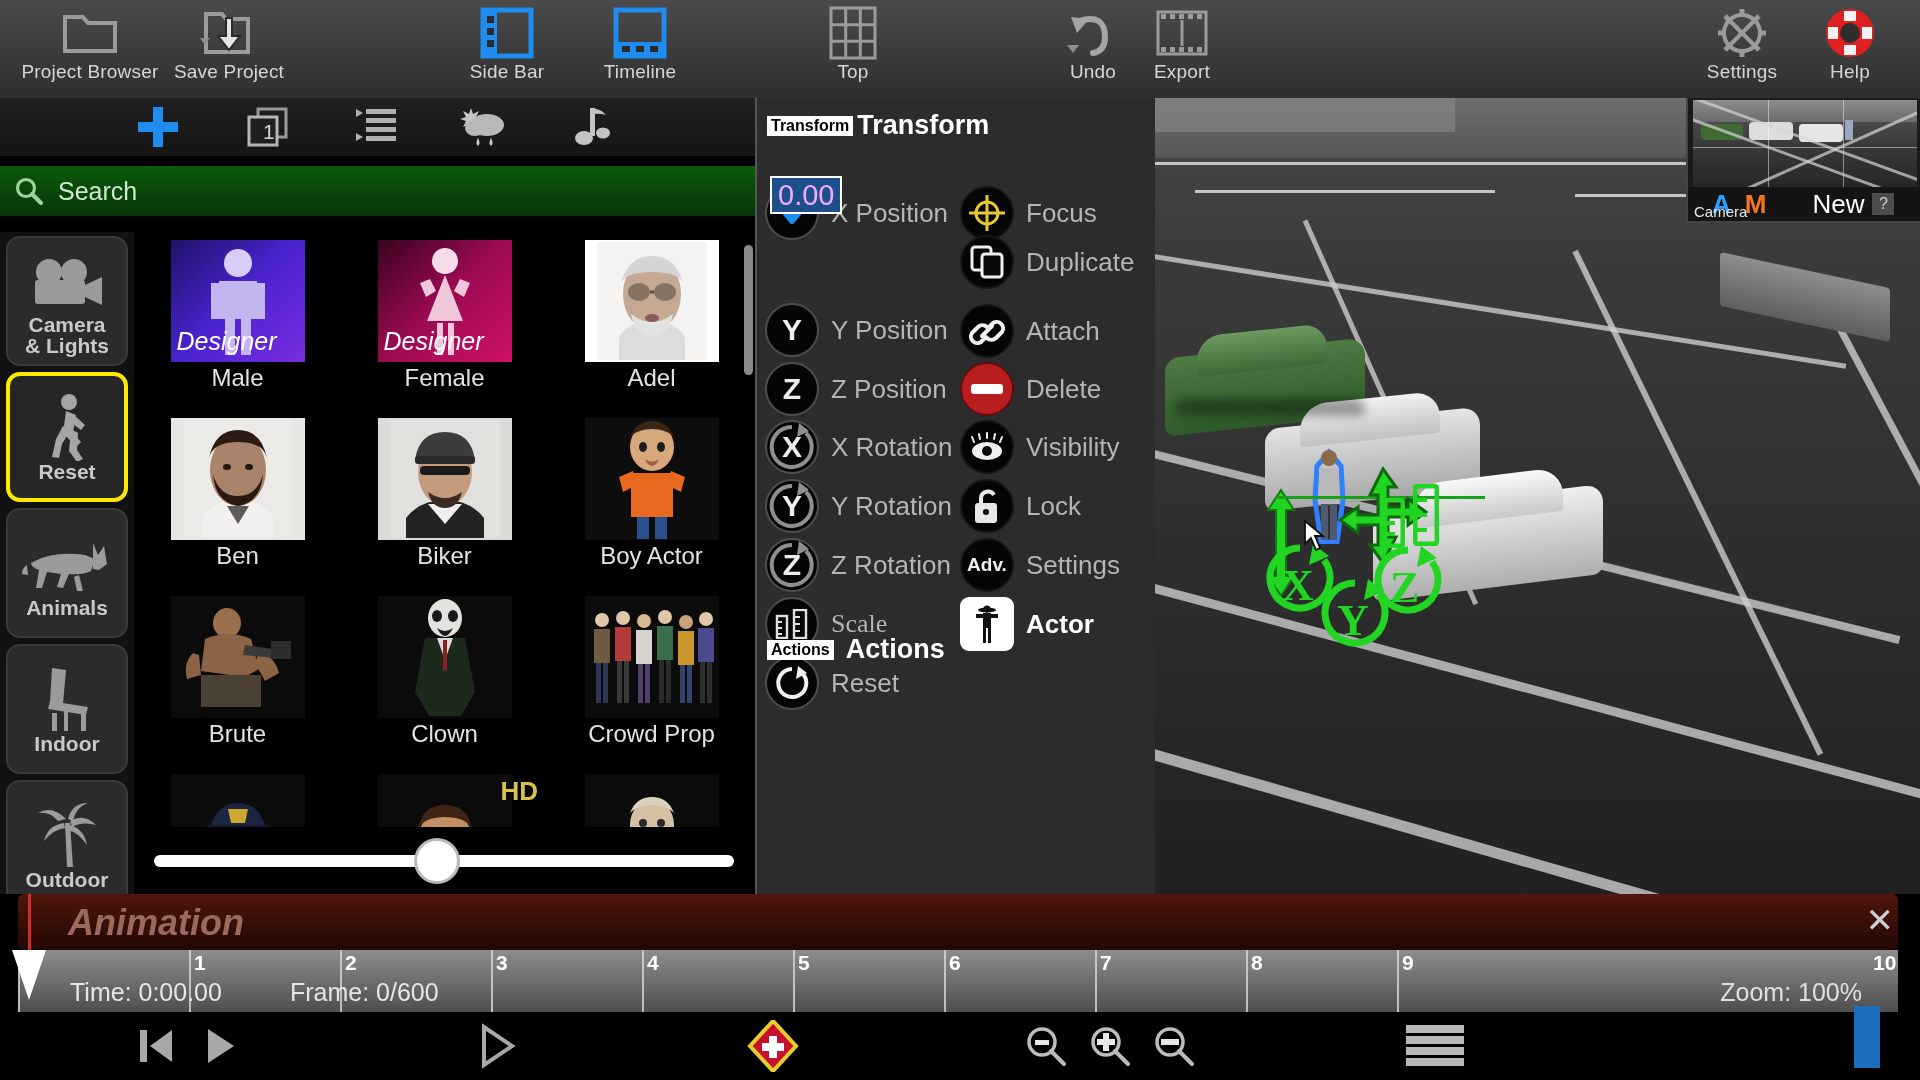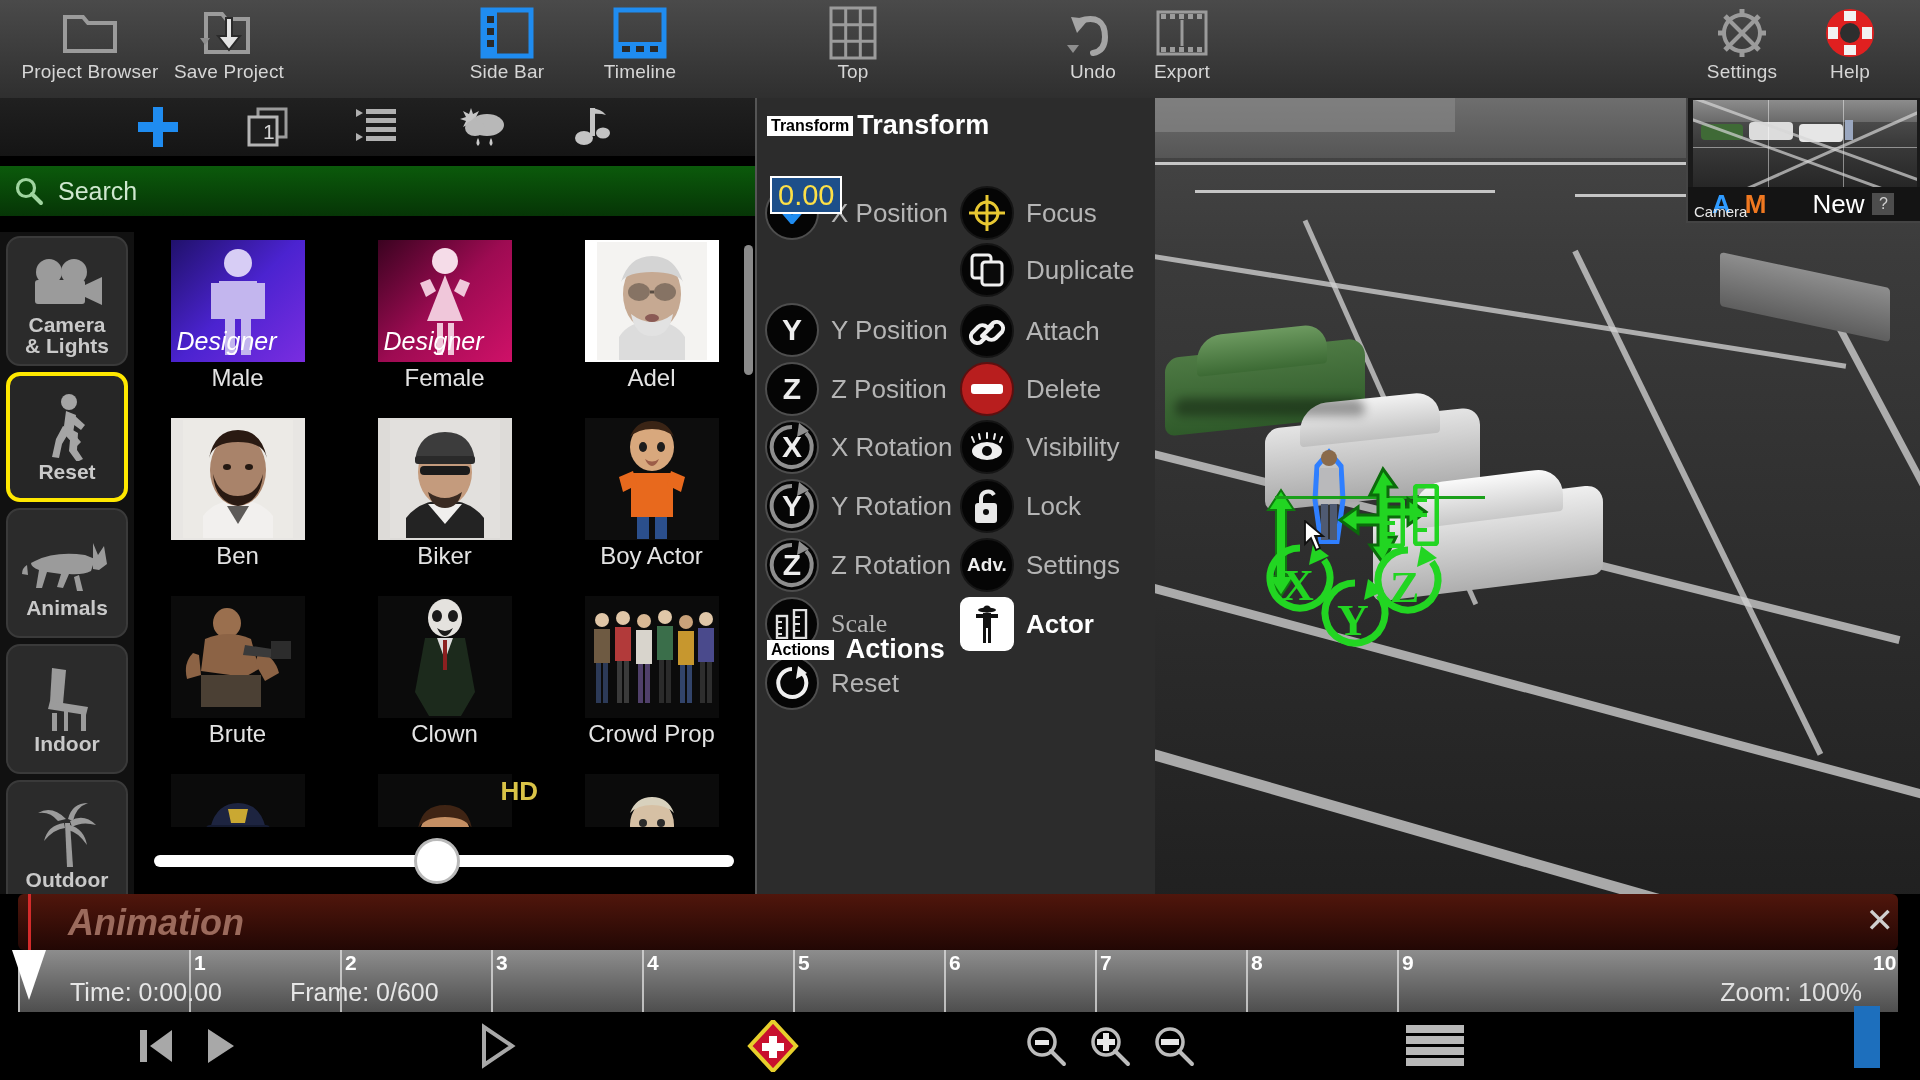--- a/index.html
+++ b/index.html
@@ -74,21 +74,21 @@
   .tp-title { color:#fff; font-size:27px; font-weight:bold; }
   .tp-row { position:absolute; display:flex; align-items:center; gap:12px; cursor:pointer; }
   .circ { width:54px; height:54px; border-radius:50%; background:#050505;
           border:2px solid #4e4e4e; display:flex; align-items:center;
           justify-content:center; position:relative; flex:0 0 auto; }
   .circ-txt { color:#ededed; font-size:30px; font-weight:bold; }
   .circ-txt.sm { font-size:19px; }
   .tp-lbl { color:#b5b5b5; font-size:26px; white-space:nowrap; }
   .tp-lbl.on { color:#fff; font-weight:bold; }
   .tooltip { position:absolute; left:13px; top:78px; background:#1d4f8a;
-             border:2px solid #fff; color:#fde047; font-size:29px;
+             border:2px solid #fff; color:#f0abfc; font-size:29px;
              padding:0 6px; line-height:34px; z-index:6; }
   .actor-sq { width:54px; height:54px; border-radius:9px; background:#fff;
               display:flex; align-items:center; justify-content:center; flex:0 0 auto; }
   .tp-actions { position:absolute; left:10px; top:536px; display:flex;
                 align-items:center; gap:12px; }
 
   
   .view { position:absolute; left:1155px; top:98px; width:765px; height:796px;
           overflow:hidden; background:#2a2a2a; }
   .ground { position:absolute; left:-140px; top:-40px; width:1100px; height:900px;
@@ -710,21 +710,21 @@
         <circle cx="20" cy="20" r="11" fill="none" stroke="#e8c832" stroke-width="3"></circle>
         <g stroke="#e8c832" stroke-width="3">
               <line x1="20" y1="2" x2="20" y2="38"></line>
               <line x1="2" y1="20" x2="38" y2="20"></line>
             </g>
       </svg>
     </div>
     <span class="tp-lbl">Focus</span>
   </div>
 
-  <div class="tp-row" style="left:203px; top:145px;">
+  <div class="tp-row" style="left:203px; top:137px;">
     <div class="circ" style="border-color:#151515">
       <svg width="36" height="36" viewBox="0 0 36 36">
         <rect x="3" y="3" width="19" height="23" rx="3" fill="none" stroke="#f0f0f0" stroke-width="3"></rect>
         <rect x="13" y="10" width="20" height="23" rx="3" fill="#0a0a0a" stroke="#f0f0f0" stroke-width="3"></rect>
       </svg>
     </div>
     <span class="tp-lbl">Duplicate</span>
   </div>
 
   <div class="tp-row" style="left:203px; top:206px;">

